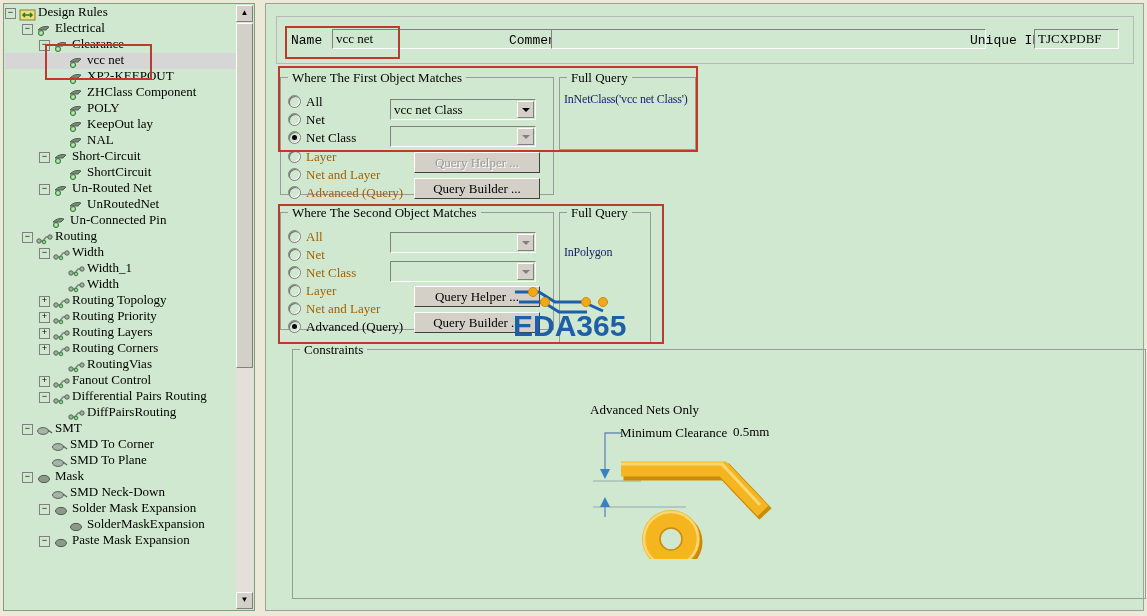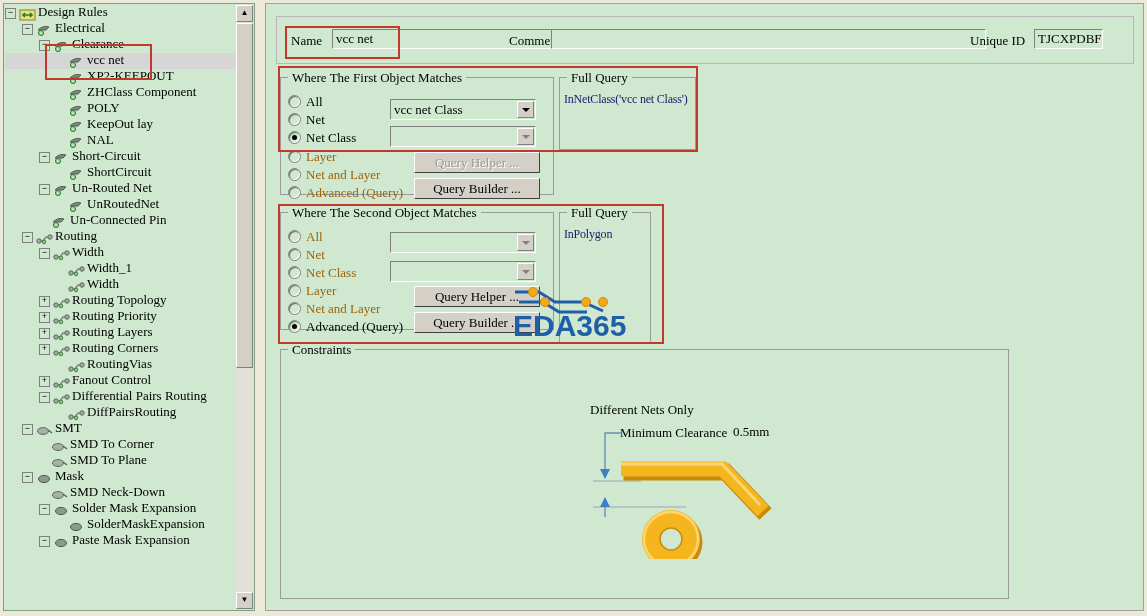--- a/index.html
+++ b/index.html
@@ -76,21 +76,21 @@
   .grp{
     position:absolute;box-sizing:border-box;
     border:1px solid #9a9a9a;
   }
   .grp > .legend{
     position:absolute;top:-8px;left:7px;background:#cfe8cf;padding:0 4px;
     font-family:"Liberation Serif",serif;font-size:13px;white-space:nowrap;
   }
   .redbox{position:absolute;border:2px solid #c0392b;box-sizing:border-box;pointer-events:none;}
 
-  .lab{position:absolute;font-family:Liberation Serif, serif;font-size:13px;white-space:nowrap;}
+  .lab{position:absolute;font-family:Liberation Mono, monospace;font-size:13px;white-space:nowrap;}
   .fld{
     position:absolute;background:#cfe8cf;box-sizing:border-box;
     border:1px solid #808080;border-right-color:#ffffff;border-bottom-color:#ffffff;
     font-family:"Liberation Serif",serif;font-size:13px;
     padding:1px 3px;line-height:16px;overflow:hidden;white-space:nowrap;
   }
   .combo{
     position:absolute;background:#cfe8cf;box-sizing:border-box;
     border:1px solid #808080;border-right-color:#ffffff;border-bottom-color:#ffffff;
     font-family:"Liberation Serif",serif;font-size:13px;
@@ -337,21 +337,21 @@
   <div class="right-panel">
 
     <div class="inner-box" style="left:10px;top:12px;width:858px;height:48px;">
       <div class="lab" style="left:14px;top:16px;">Name</div>
       <div class="fld" style="left:55px;top:12px;width:330px;height:20px;">vcc net</div>
 
       <div class="lab" style="left:232px;top:16px;">Comment</div>
       <div class="fld" style="left:274px;top:12px;width:435px;height:20px;"></div>
 
       <div class="lab" style="left:693px;top:16px;">Unique ID</div>
-      <div class="fld" style="left:757px;top:12px;width:69px;height:20px;">TJCXPDBF</div>
+      <div class="fld" style="left:757px;top:12px;width:85px;height:20px;">TJCXPDBF</div>
     </div>
 
     <div class="grp" style="left:14px;top:73px;width:274px;height:118px;">
       <span class="legend">Where The First Object Matches</span>
     </div>
 
     <div class="radio" id="fo-r0" style="left:22px;top:89px;">
       <span class="dot"></span><span class="rl">All</span>
     </div>
     <div class="radio" id="fo-r1" style="left:22px;top:107px;">
@@ -426,37 +426,37 @@
           <i></i>
         </span>
     </div>
 
     <div class="btn" style="left:148px;top:282px;width:126px;height:21px;">Query Helper ...</div>
     <div class="btn" style="left:148px;top:308px;width:126px;height:21px;">Query Builder ...</div>
 
     <div class="grp" style="left:293px;top:208px;width:92px;height:131px;">
       <span class="legend">Full Query</span>
     </div>
-    <div class="query-text" style="left:298px;top:223px;font-family:Liberation Serif, serif;">InPolygon</div>
+    <div class="query-text" style="left:298px;top:241px;font-family:Liberation Serif, serif;">InPolygon</div>
 
     <svg style="position:absolute;left:245px;top:282px;" width="120" height="36">
       <polyline points="4,6 28,6 44,16 72,16 92,25" fill="none" stroke="#1f5fa8" stroke-width="3"></polyline>
       <polyline points="8,16 32,16 48,26 76,26" fill="none" stroke="#1f5fa8" stroke-width="3"></polyline>
       <circle cx="22" cy="6" r="4.5" fill="#f2a81d" stroke="#d08b00" stroke-width="1"></circle>
       <circle cx="34" cy="16" r="4.5" fill="#f2a81d" stroke="#d08b00" stroke-width="1"></circle>
       <circle cx="75" cy="16" r="4.5" fill="#f2a81d" stroke="#d08b00" stroke-width="1"></circle>
       <circle cx="92" cy="16" r="4.5" fill="#f2a81d" stroke="#d08b00" stroke-width="1"></circle>
     </svg>
     <div class="wm" style="left:247px;top:305px;">EDA365</div>
 
-    <div class="grp" style="left:14px;top:345px;width:729px;height:250px;">
+    <div class="grp" style="left:26px;top:345px;width:854px;height:250px;">
       <span class="legend">Constraints</span>
     </div>
 
-    <div class="cg-lab" style="left:324px;top:398px;">Different Nets Only</div>
+    <div class="cg-lab" style="left:324px;top:398px;">Advanced Nets Only</div>
     <div class="cg-lab" style="left:354px;top:421px;">Minimum Clearance</div>
     <div class="cg-lab" style="left:467px;top:420px;">0.5mm</div>
 
     <svg style="position:absolute;left:315px;top:415px;" width="250" height="140">
 
       <path d="M40,14 L24,14 L24,50" stroke="#6a8fb5" stroke-width="1.4" fill="none"></path>
 
       <polygon points="24,60 19,50 29,50" fill="#3b7fc4"></polygon>
 
       <line x1="12" y1="62" x2="60" y2="62" stroke="#9aa7b0" stroke-width="1"></line>

